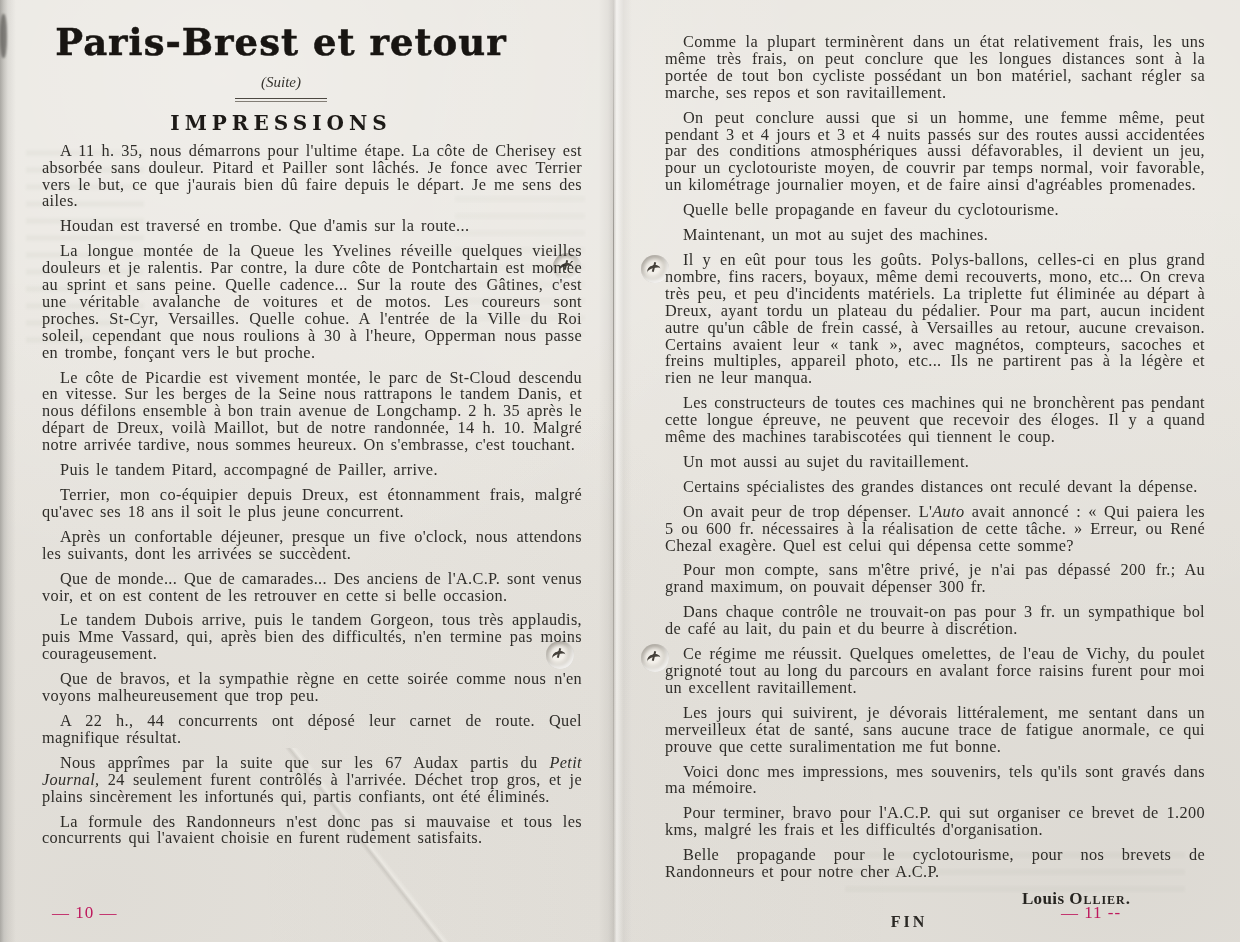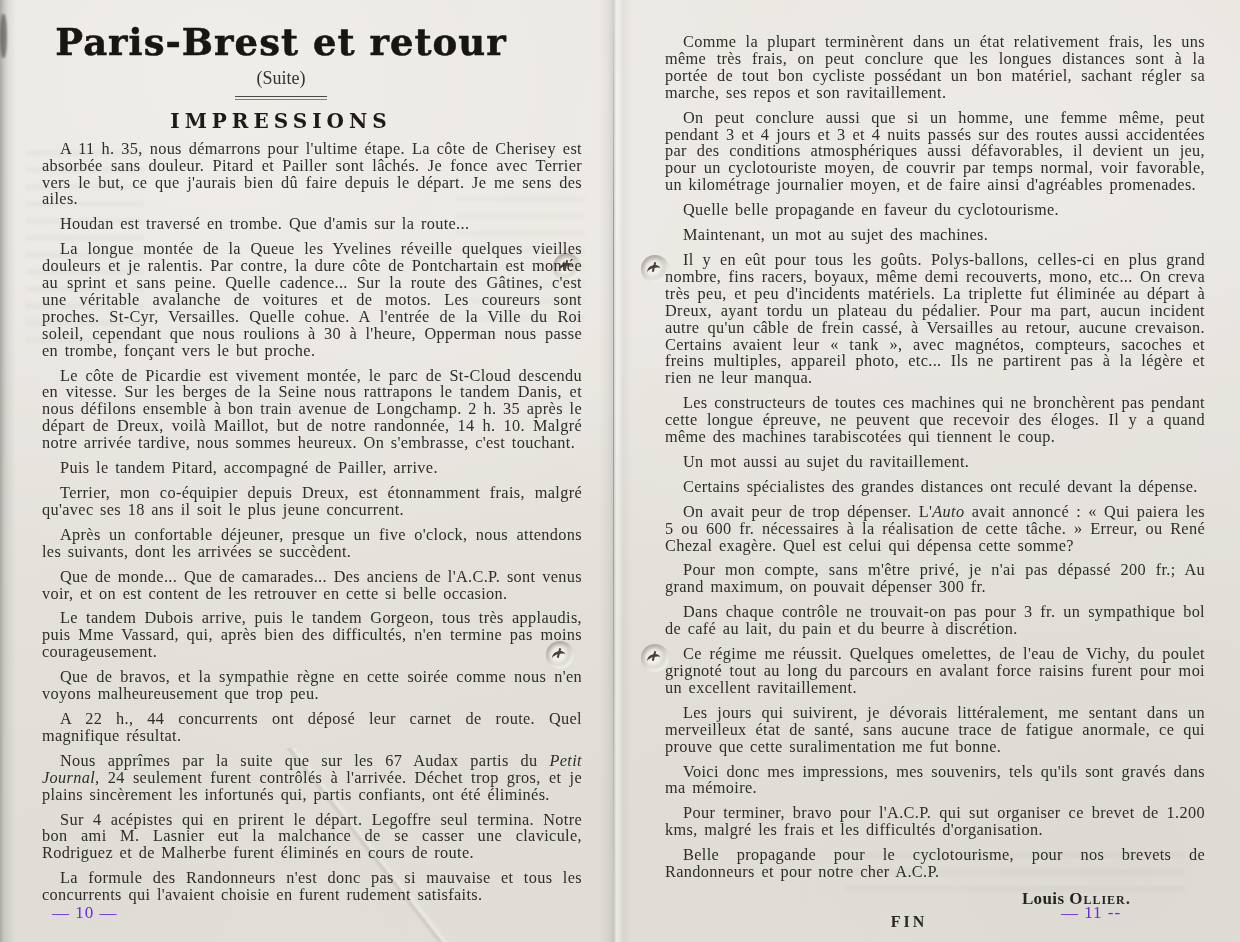--- a/index.html
+++ b/index.html
@@ -64,21 +64,21 @@
 
   
   .page-left{position:absolute;left:34px;top:22px;width:556px;}
   .page-right{position:absolute;left:657px;top:34px;width:556px;}
 
   .head{width:494px;text-align:center;}
   .title{
     font-family:"DejaVu Serif", serif;font-weight:bold;font-size:37px;line-height:1.1;
     letter-spacing:1px;margin:0;color:#181512;-webkit-text-stroke:0.5px #181512;
   }
-  .subtitle{font-size:18px;margin-top:5px;color:#35322d;}
+  .subtitle{font-style:italic;font-size:15px;margin-top:11px;color:#35322d;}
   .rule{width:92px;margin:7px auto 9px;height:2px;border-top:1.5px solid #4c4842;border-bottom:1px solid #827d75;}
   .section-heading{
     font-family:"DejaVu Serif", serif;font-weight:bold;font-size:20px;
     letter-spacing:5px;margin:0 0 7px 0;color:#1d1a17;
   }
 
   p.body{
     margin:8px;text-indent:18px;text-align:justify;
     font-size:16.3px;line-height:16.9px;letter-spacing:0.35px;word-spacing:2.2px;
     color:#2f2d29;
@@ -87,21 +87,21 @@
 
   .signature{
     text-align:right;padding-right:82px;margin-top:3px;
     font-size:17px;font-weight:bold;color:#262420;letter-spacing:0.4px;
   }
   .signature .family{font-variant:small-caps;letter-spacing:1px;}
   .fin{
     text-align:center;margin-top:4px;transform:translateX(-26px);
     font-size:16px;letter-spacing:3px;color:#2b2925;font-weight:bold;
   }
-  .pagenum{position:absolute;font-size:17px;color:#6d28d9;letter-spacing:1px;}
+  .pagenum{position:absolute;font-size:17px;color:#be185d;letter-spacing:1px;}
   .pagenum-left{left:52px;top:903px;}
   .pagenum-right{left:1061px;top:903px;text-align:right;}
 </style>
 </head>
 <body>
 
 <div class="scan">
 
   <div class="edge-left"></div>
   <div class="edge-smudge"></div>
@@ -130,21 +130,20 @@
     <p class="body">La longue montée de la Queue les Yvelines réveille quelques vieilles douleurs et je ralentis. Par contre, la dure côte de Pontchartain est montée au sprint et sans peine. Quelle cadence... Sur la route des Gâtines, c'est une véritable avalanche de voitures et de motos. Les coureurs sont proches. St-Cyr, Versailles. Quelle cohue. A l'entrée de la Ville du Roi soleil, cependant que nous roulions à 30 à l'heure, Opperman nous passe en trombe, fonçant vers le but proche.</p>
     <p class="body">Le côte de Picardie est vivement montée, le parc de St-Cloud descendu en vitesse. Sur les berges de la Seine nous rattrapons le tandem Danis, et nous défilons ensemble à bon train avenue de Longchamp. 2 h. 35 après le départ de Dreux, voilà Maillot, but de notre randonnée, 14 h. 10. Malgré notre arrivée tardive, nous sommes heureux. On s'embrasse, c'est touchant.</p>
     <p class="body">Puis le tandem Pitard, accompagné de Pailler, arrive.</p>
     <p class="body">Terrier, mon co-équipier depuis Dreux, est étonnamment frais, malgré qu'avec ses 18 ans il soit le plus jeune concurrent.</p>
     <p class="body">Après un confortable déjeuner, presque un five o'clock, nous attendons les suivants, dont les arrivées se succèdent.</p>
     <p class="body">Que de monde... Que de camarades... Des anciens de l'A.C.P. sont venus voir, et on est content de les retrouver en cette si belle occasion.</p>
     <p class="body">Le tandem Dubois arrive, puis le tandem Gorgeon, tous très applaudis, puis Mme Vassard, qui, après bien des difficultés, n'en termine pas moins courageusement.</p>
     <p class="body">Que de bravos, et la sympathie règne en cette soirée comme nous n'en voyons malheureusement que trop peu.</p>
     <p class="body">A 22 h., 44 concurrents ont déposé leur carnet de route. Quel magnifique résultat.</p>
     <p class="body"><span>Nous apprîmes par la suite que sur les 67 Audax partis du </span><i>Petit Journal,</i><span> 24 seulement furent contrôlés à l'arrivée. Déchet trop gros, et je plains sincèrement les infortunés qui, partis confiants, ont été éliminés.</span></p>
-    <p class="body">Sur 4 acépistes qui en prirent le départ. Legoffre seul termina. Notre bon ami M. Lasnier eut la malchance de se casser une clavicule, Rodriguez et de Malherbe furent éliminés en cours de route.</p>
     <p class="body">La formule des Randonneurs n'est donc pas si mauvaise et tous les concurrents qui l'avaient choisie en furent rudement satisfaits.</p>
   </div>
 
   <div class="page-right">
     <p class="body">Comme la plupart terminèrent dans un état relativement frais, les uns même très frais, on peut conclure que les longues distances sont à la portée de tout bon cycliste possédant un bon matériel, sachant régler sa marche, ses repos et son ravitaillement.</p>
     <p class="body">On peut conclure aussi que si un homme, une femme même, peut pendant 3 et 4 jours et 3 et 4 nuits passés sur des routes aussi accidentées par des conditions atmosphériques aussi défavorables, il devient un jeu, pour un cyclotouriste moyen, de couvrir par temps normal, voir favorable, un kilométrage journalier moyen, et de faire ainsi d'agréables promenades.</p>
     <p class="body">Quelle belle propagande en faveur du cyclotourisme.</p>
     <p class="body">Maintenant, un mot au sujet des machines.</p>
     <p class="body">Il y en eût pour tous les goûts. Polys-ballons, celles-ci en plus grand nombre, fins racers, boyaux, même demi recouverts, mono, etc... On creva très peu, et peu d'incidents matériels. La triplette fut éliminée au départ à Dreux, ayant tordu un plateau du pédalier. Pour ma part, aucun incident autre qu'un câble de frein cassé, à Versailles au retour, aucune crevaison. Certains avaient leur « tank », avec magnétos, compteurs, sacoches et freins multiples, appareil photo, etc... Ils ne partirent pas à la légère et rien ne leur manqua.</p>
     <p class="body">Les constructeurs de toutes ces machines qui ne bronchèrent pas pendant cette longue épreuve, ne peuvent que recevoir des éloges. Il y a quand même des machines tarabiscotées qui tiennent le coup.</p>

